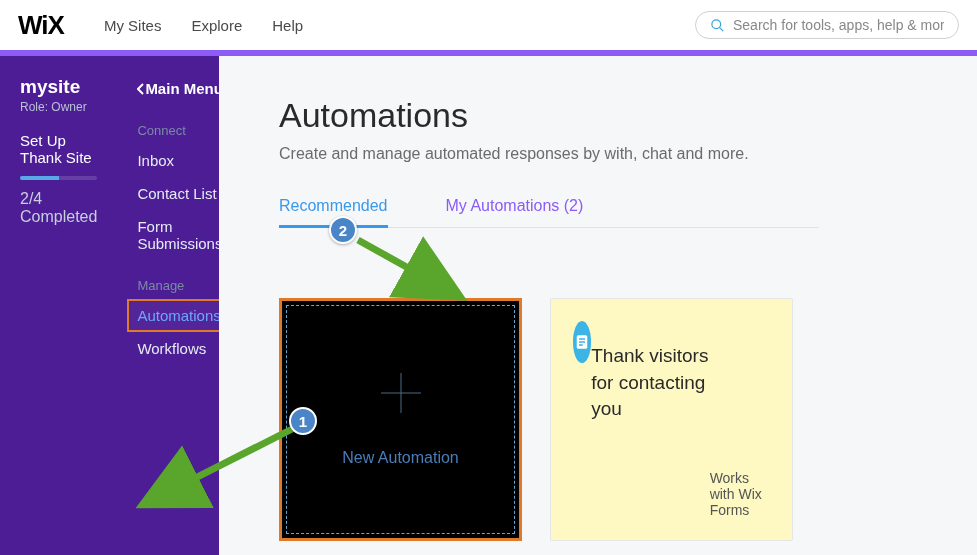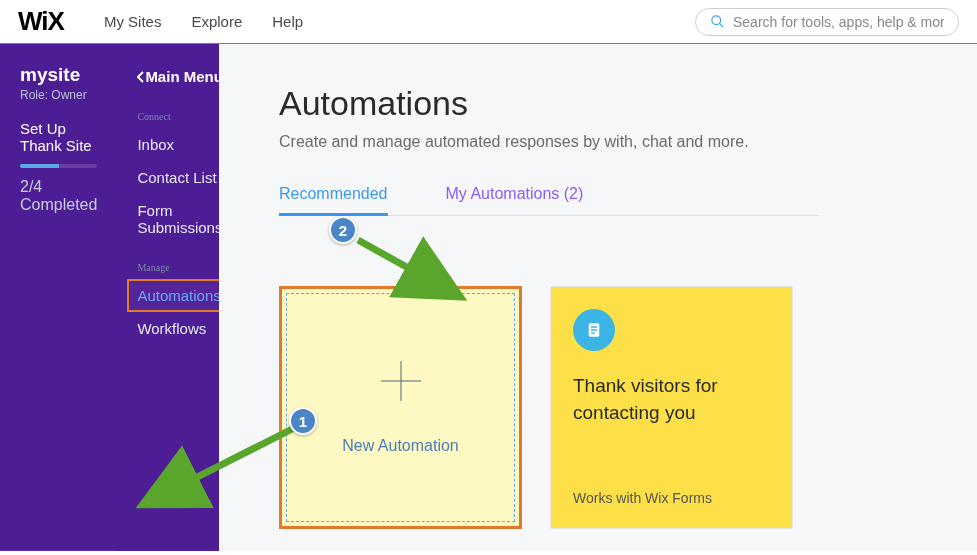--- a/index.html
+++ b/index.html
@@ -1,19 +1,19 @@
 <!DOCTYPE html>
 <html><head>
 <meta charset="utf-8">
 <style>
   * { box-sizing: border-box; margin: 0; padding: 0; }
   body { font-family: -apple-system, BlinkMacSystemFont, "Segoe UI", Helvetica, Arial, sans-serif; background: #fff; width: 977px; height: 555px; overflow: hidden; position: relative; }
 
   
-  .topbar { display: flex; align-items: center; height: 44px; padding: 0 18px; border-bottom: 1px solid #8b5cf6; }
+  .topbar { display: flex; align-items: center; height: 56px; padding: 0 18px; border-bottom: 6px solid #8b5cf6; }
   .logo { font-size: 26px; font-weight: 900; letter-spacing: -1px; color: #000; margin-right: 40px; }
   .topnav { display: flex; gap: 30px; }
   .topnav-item { color: #4a4a4a; font-size: 15px; cursor: pointer; }
   .search-wrap { margin-left: auto; display: flex; align-items: center; border: 1px solid #d0d0d0; border-radius: 20px; padding: 5px 14px; width: 264px; color: #999; }
   .search-icon { color: #3da4d8; margin-right: 8px; display: inline-flex; }
   .search-text { font-size: 14px; color: #888; white-space: nowrap; overflow: hidden; }
 
   
   .shell { display: flex; height: calc(555px - 48px); }
   .sidebar { width: 219px; background: #4c1d95; color: #dbe3ef; display: flex; font-size: 14px; }
@@ -23,43 +23,43 @@
   .sb-sitename { font-size: 19px; font-weight: 700; color: #fff; }
   .sb-role { font-size: 12px; color: #b7c2d6; margin-top: 2px; }
   .sb-setup { margin-top: 18px; color: #fff; font-size: 15px; }
   .sb-progress { margin-top: 10px; height: 4px; background: rgba(255,255,255,0.15); border-radius: 2px; overflow: hidden; }
   .sb-progress-fill { height: 100%; width: 50%; background: #5aa7e6; }
   .sb-completed { margin-top: 10px; font-size: 16px; color: #c6cfdf; }
 
   .sb-section { padding: 16px 20px 6px; }
   .sb-back { display: flex; align-items: center; font-weight: 700; color: #fff; padding: 8px 0; font-size: 15px; cursor: pointer; }
   .sb-chevron { display: inline-flex; }
-  .sb-heading { color: #7a8aa5; font-size: 10px; margin: 18px 0 6px; font-family: Liberation Serif, serif; }
+  .sb-heading { color: #7a8aa5; font-size: 13px; margin: 18px 0 6px; }
   .sb-item { display: block; padding: 8px 0; color: #e6ebf3; font-size: 15px; cursor: pointer; }
   .sb-item.active { color: #6aa8ff; background: rgba(255,255,255,0.04); border: 2px solid #e07a2b; padding: 6px 8px; margin-left: -10px; }
 
   
   .page-title { font-size: 34px; font-weight: 500; color: #2a2a2a; }
   .page-subtitle { font-size: 16px; color: #6b6b6b; margin-top: 10px; }
 
   .tabs { display: flex; gap: 58px; margin-top: 34px; border-bottom: 1px solid #e2e2e2; width: 540px; }
   .tab { padding-bottom: 10px; font-size: 16px; color: #8b5cf6; cursor: pointer; }
   .tab.active { color: #3899ec; border-bottom: 3px solid #3899ec; margin-bottom: -1px; }
 
   .cards { display: flex; gap: 28px; margin-top: 70px; }
 
-  .new-card { width: 243px; height: 243px; border: 3px solid #e07a2b; background: #fef9c3; display: flex; flex-direction: column; align-items: center; justify-content: center; cursor: pointer; position: relative; }
+  .new-card { width: 243px; height: 243px; border: 3px solid #e07a2b; background: #000000; display: flex; flex-direction: column; align-items: center; justify-content: center; cursor: pointer; position: relative; }
   .new-card::before { content: ""; position: absolute; inset: 4px; border: 1px dashed #6ba7d3; pointer-events: none; }
   .plus { width: 40px; height: 40px; position: relative; margin-bottom: 36px; }
   .plus::before, .plus::after { content: ""; position: absolute; background: #4a6b85; }
   .plus::before { left: 50%; top: 0; width: 1px; height: 100%; transform: translateX(-0.5px); }
   .plus::after { top: 50%; left: 0; height: 1px; width: 100%; transform: translateY(-0.5px); }
   .new-label { color: #4a7db8; font-size: 16px; }
 
-  .reco-card { width: 243px; height: 243px; background: #fde047; border: 1px solid #e6e6e6; border-radius: 2px; padding: 22px; display: flex; flex-direction: column; }
+  .reco-card { width: 243px; height: 243px; background: #fef9c3; border: 1px solid #e6e6e6; border-radius: 2px; padding: 22px; display: flex; flex-direction: row; }
   .card-icon { width: 42px; height: 42px; border-radius: 50%; background: #3cb4e5; display: flex; align-items: center; justify-content: center; }
   .card-title-text { font-size: 19px; color: #2a2a2a; margin-top: 22px; line-height: 1.4; }
   .card-footer { margin-top: auto; font-size: 14px; color: #555; }
 
   
   .anno { position: absolute; z-index: 50; }
   .anno-circle { width: 28px; height: 28px; border-radius: 50%; background: #4a86c7; border: 2px solid #fff; color: #fff; font-weight: 600; font-size: 15px; display: flex; align-items: center; justify-content: center; box-shadow: 0 1px 3px rgba(0,0,0,0.3); }
 
   svg.arrow { position: absolute; z-index: 40; }
 </style>

